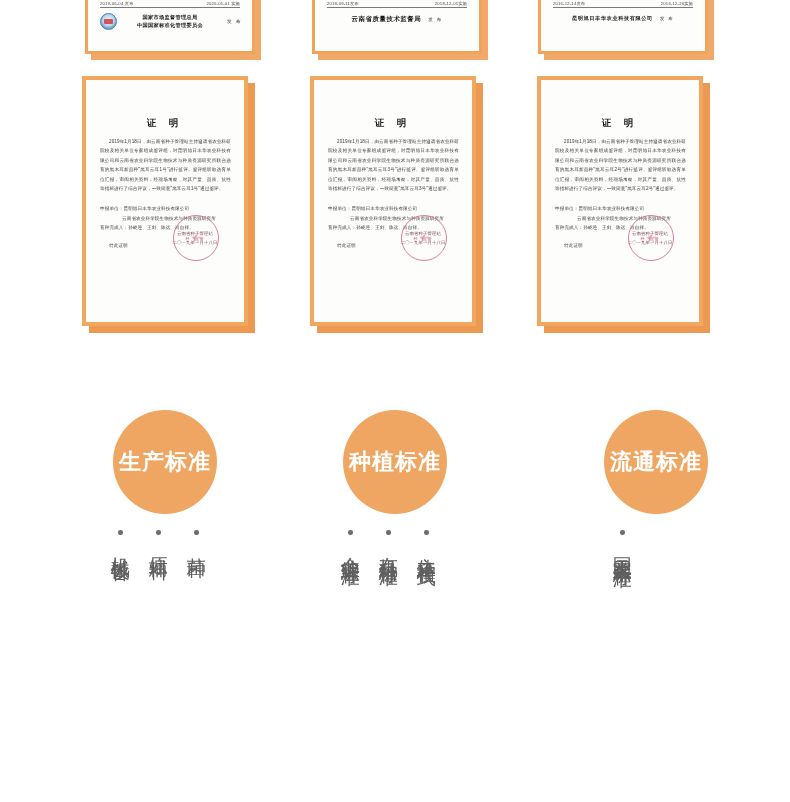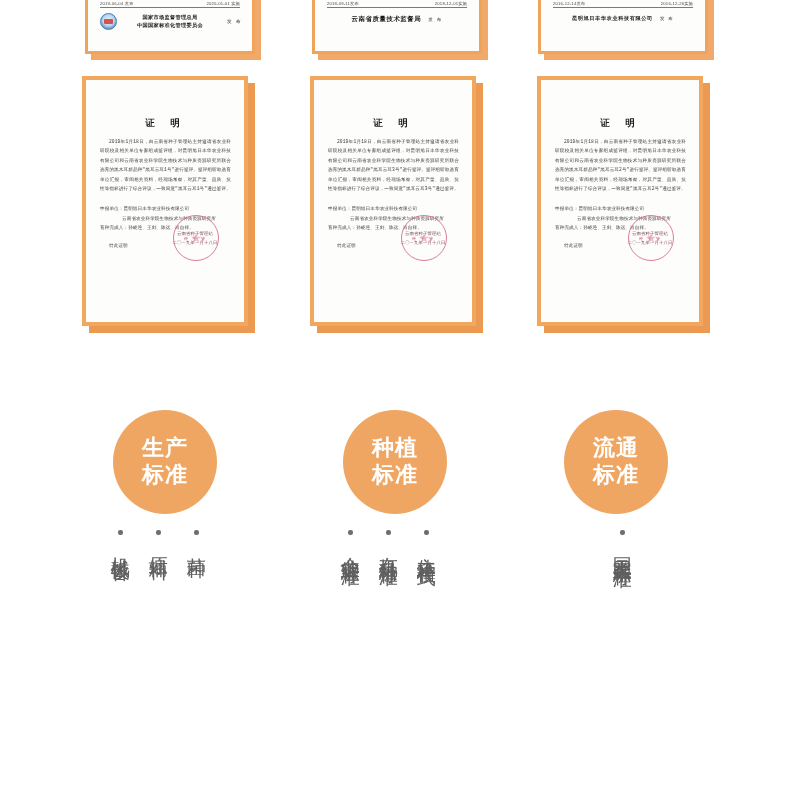--- a/index.html
+++ b/index.html
@@ -126,21 +126,20 @@
     letter-spacing: 1.4px;
     margin-left: 7px;
   }
   .strip-single-title.small { font-size: 5.2px; }
 
   
   .cert-card {
     position: absolute;
     width: 166px;
     height: 250px;
-    font-family: Liberation Mono, monospace;
   }
   .cert-card .shadow-frame {
     position: absolute;
     left: 7px;
     top: 7px;
     width: 166px;
     height: 250px;
     background: #ec9a52;
   }
   .cert-card .orange-frame {
@@ -256,21 +255,20 @@
   }
 
   
   .std-circle {
     position: absolute;
     width: 104px;
     height: 104px;
     border-radius: 50%;
     background: #f0a663;
     display: flex;
-    flex-direction: column;
     align-items: center;
     justify-content: center;
   }
   .std-circle .line {
     color: #ffffff;
     font-size: 22px;
     font-weight: bold;
     line-height: 1.22;
     letter-spacing: 1px;
   }
@@ -431,21 +429,21 @@
 </div>
 
 <div class="std-circle" style="left:113px; top:410px;">
   <div class="line">生产</div>
   <div class="line">标准</div>
 </div>
 <div class="std-circle" style="left:343px; top:410px;text-align:center;">
   <div class="line">种植</div>
   <div class="line">标准</div>
 </div>
-<div class="std-circle" style="left:564px; top:410px;">
+<div class="std-circle" style="left:604px; top:410px;">
   <div class="line">流通</div>
   <div class="line">标准</div>
 </div>
 
 <div class="vcol" style="left:186px; top:530px;">
   <div class="dot"></div>
   <div class="vtext">菌种</div>
 </div>
 <div class="vcol" style="left:148px; top:530px;">
   <div class="dot"></div>

